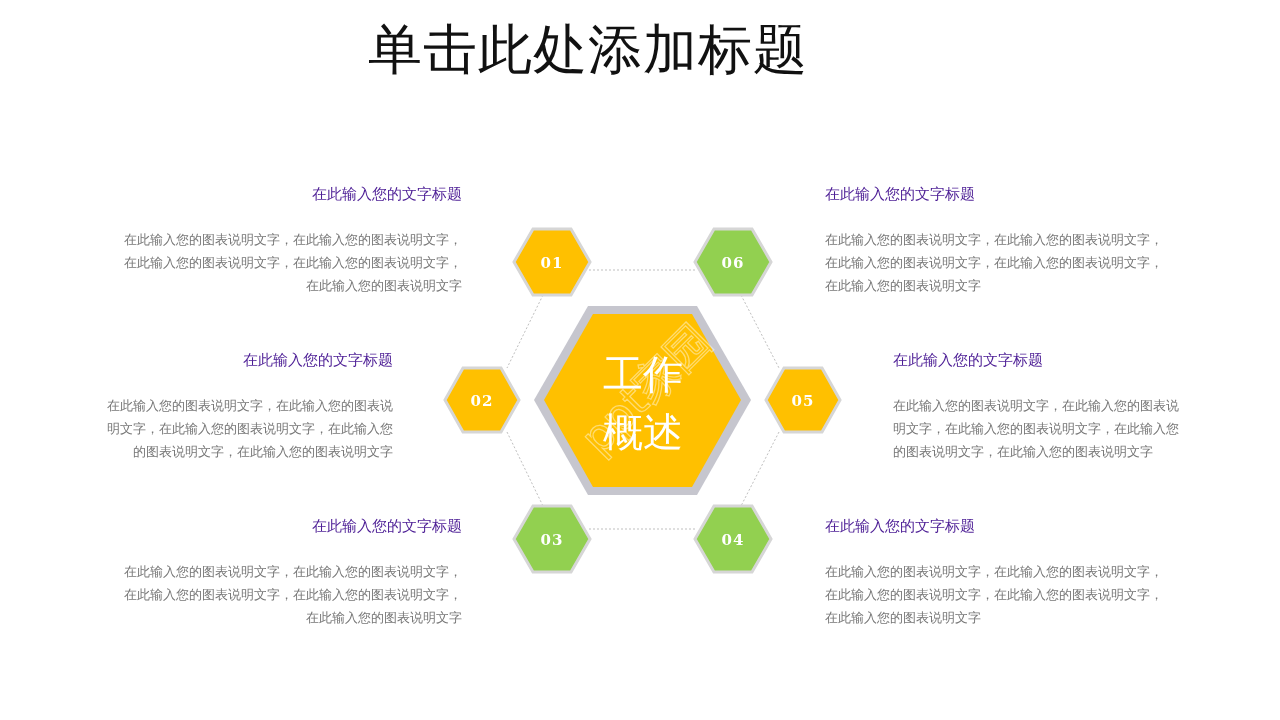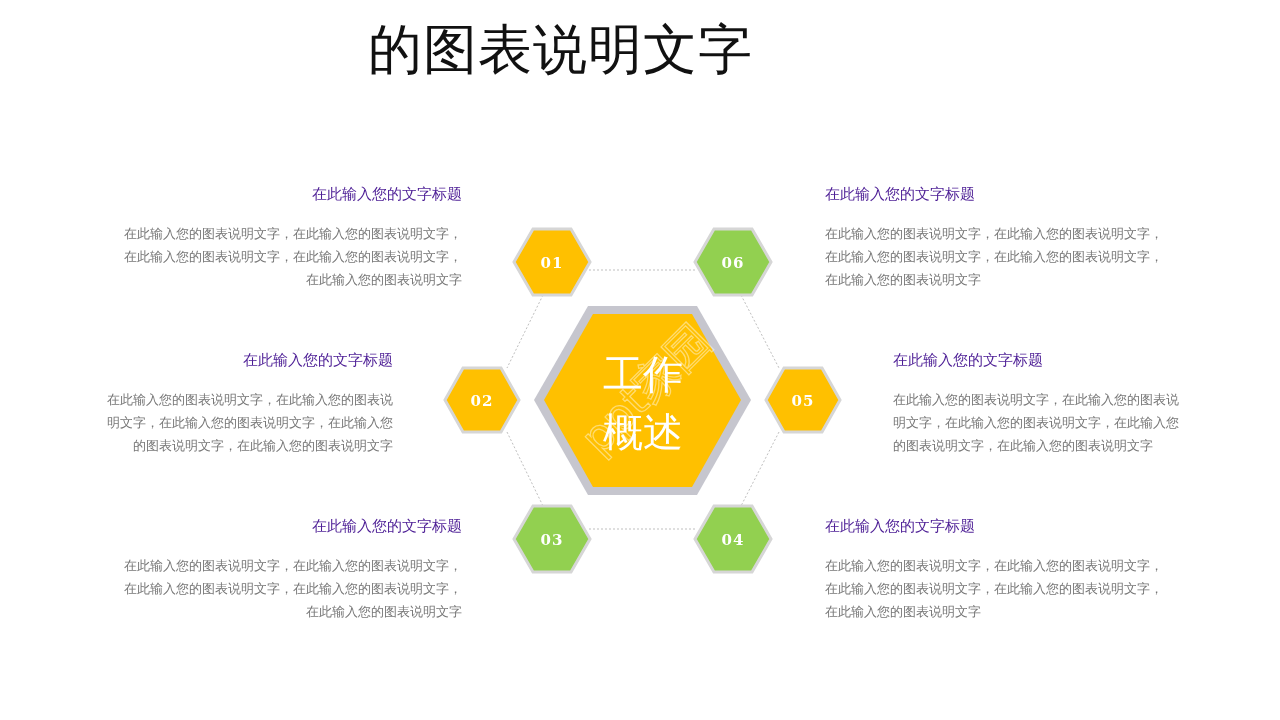--- a/index.html
+++ b/index.html
@@ -4,33 +4,33 @@
 <style>
   html, body { margin: 0; padding: 0; background: #ffffff; }
   body { width: 1280px; height: 720px; position: relative; overflow: hidden;
          font-family: "DejaVu Sans", "Liberation Sans", sans-serif; }
   .title { position: absolute; left: 368px; top: 14px; width: 480px; height: 72px;
            font-family: "DejaVu Serif", "Liberation Serif", serif; font-size: 54px;
            line-height: 72px; color: #111111; letter-spacing: 1px; white-space: nowrap; }
   .diagram { position: absolute; left: 0; top: 0; width: 1280px; height: 720px; }
   .block { position: absolute; }
   .block .heading { font-size: 15px; color: #4c1d95; line-height: 22px; white-space: nowrap; }
-  .block .desc { font-size: 13px; color: #777777; line-height: 23px; margin-top: 17px; }
+  .block .desc { font-size: 13px; color: #777777; line-height: 23px; margin-top: 23px; }
   .block.right-align { text-align: right; }
   .block.left-align { text-align: left; }
   .hexnum { font-family: "DejaVu Serif", "Liberation Serif", serif; font-weight: bold;
             font-size: 15px; fill: #ffffff; letter-spacing: 1px; }
   .center-text { font-family: "DejaVu Serif", "Liberation Serif", serif; font-size: 40px; fill: #ffffff; }
   .watermark { font-family: "DejaVu Sans", sans-serif; font-size: 44px; fill: none;
                stroke: #ffffff; stroke-opacity: 0.45; stroke-width: 1.2; }
 </style>
 </head>
 <body>
 
-<div class="title">的图表说明文字</div>
+<div class="title">单击此处添加标题</div>
 
 <svg class="diagram" width="1280" height="720" viewBox="0 0 1280 720">
 
   <g stroke="#BFBFBF" stroke-width="1" stroke-dasharray="2,2" fill="none">
     <line x1="589" y1="270" x2="696" y2="270"></line>
     <line x1="589" y1="529" x2="696" y2="529"></line>
     <line x1="543" y1="295" x2="507" y2="368"></line>
     <line x1="507" y1="432" x2="543" y2="506"></line>
     <line x1="741" y1="295" x2="779" y2="368"></line>
     <line x1="779" y1="432" x2="741" y2="506"></line>

